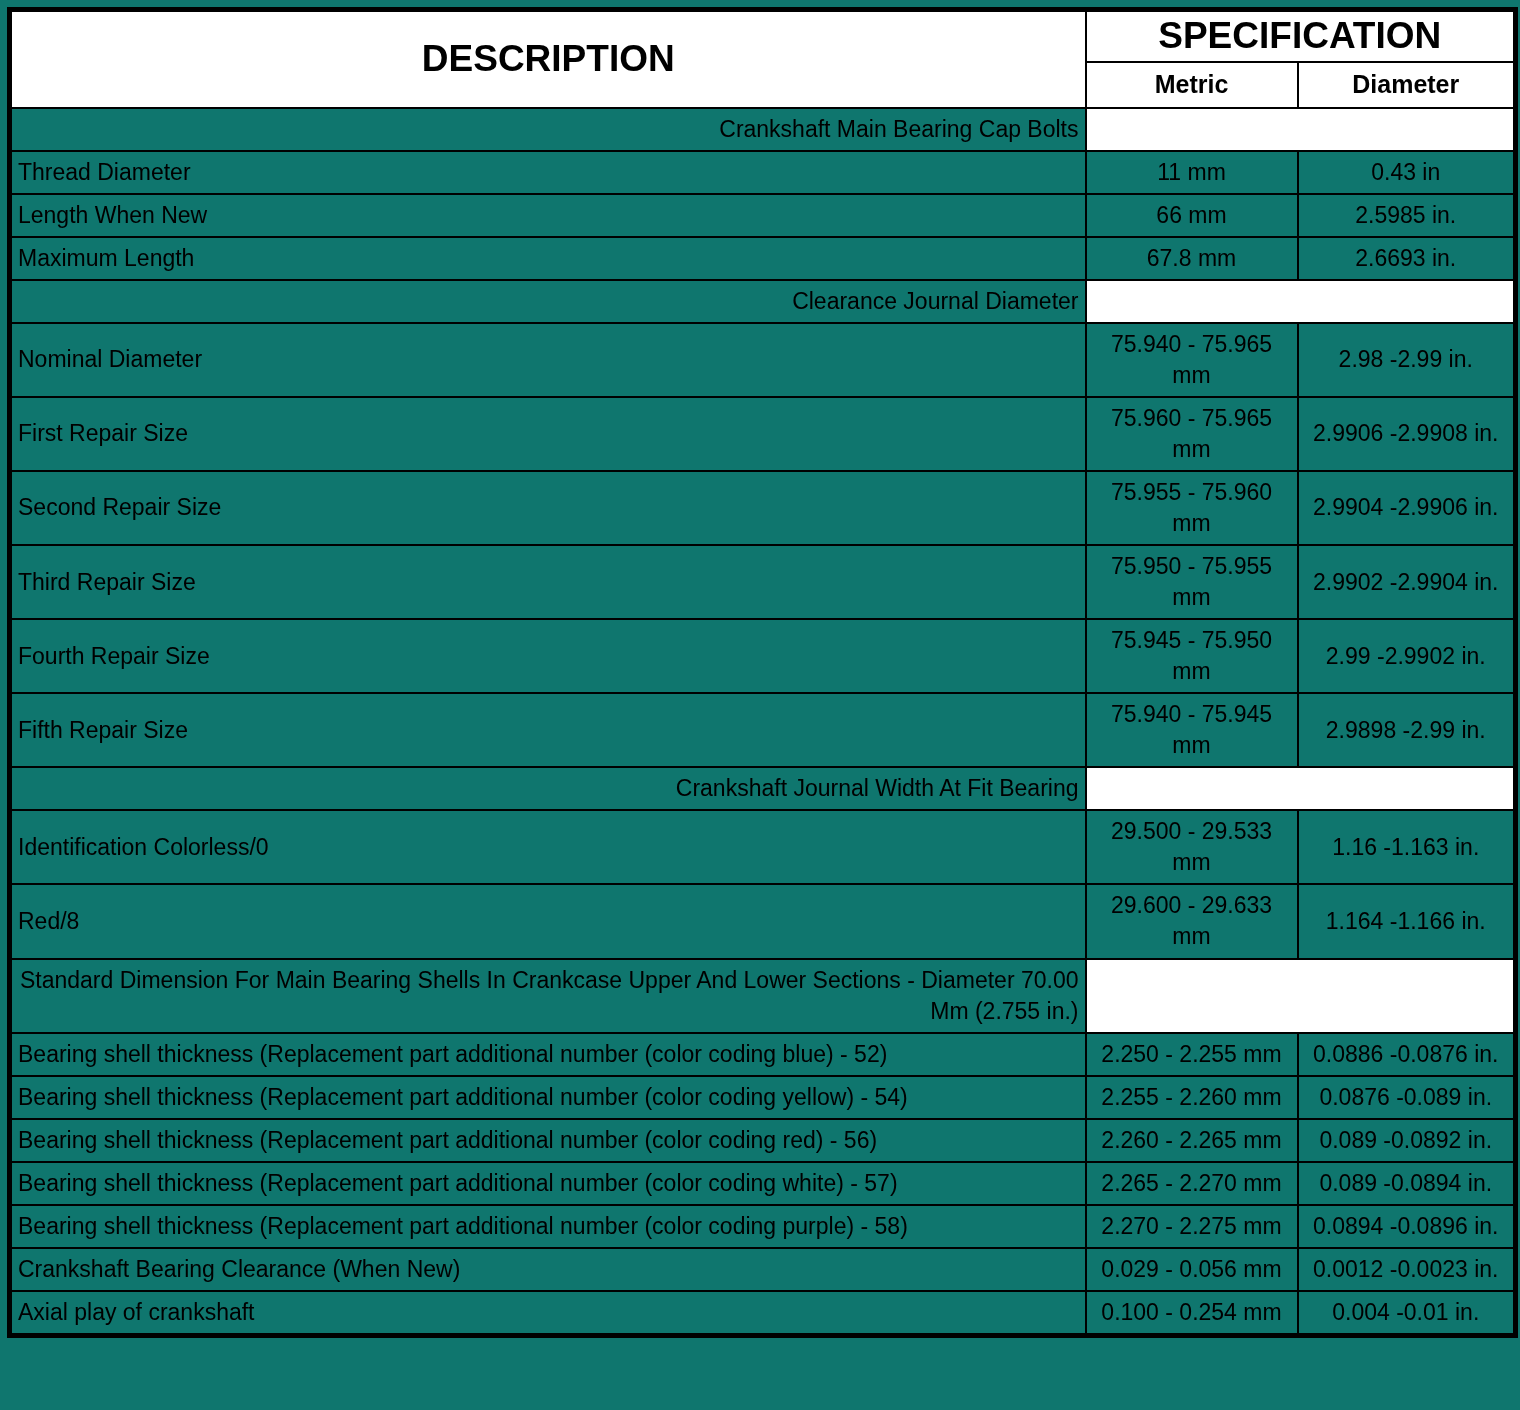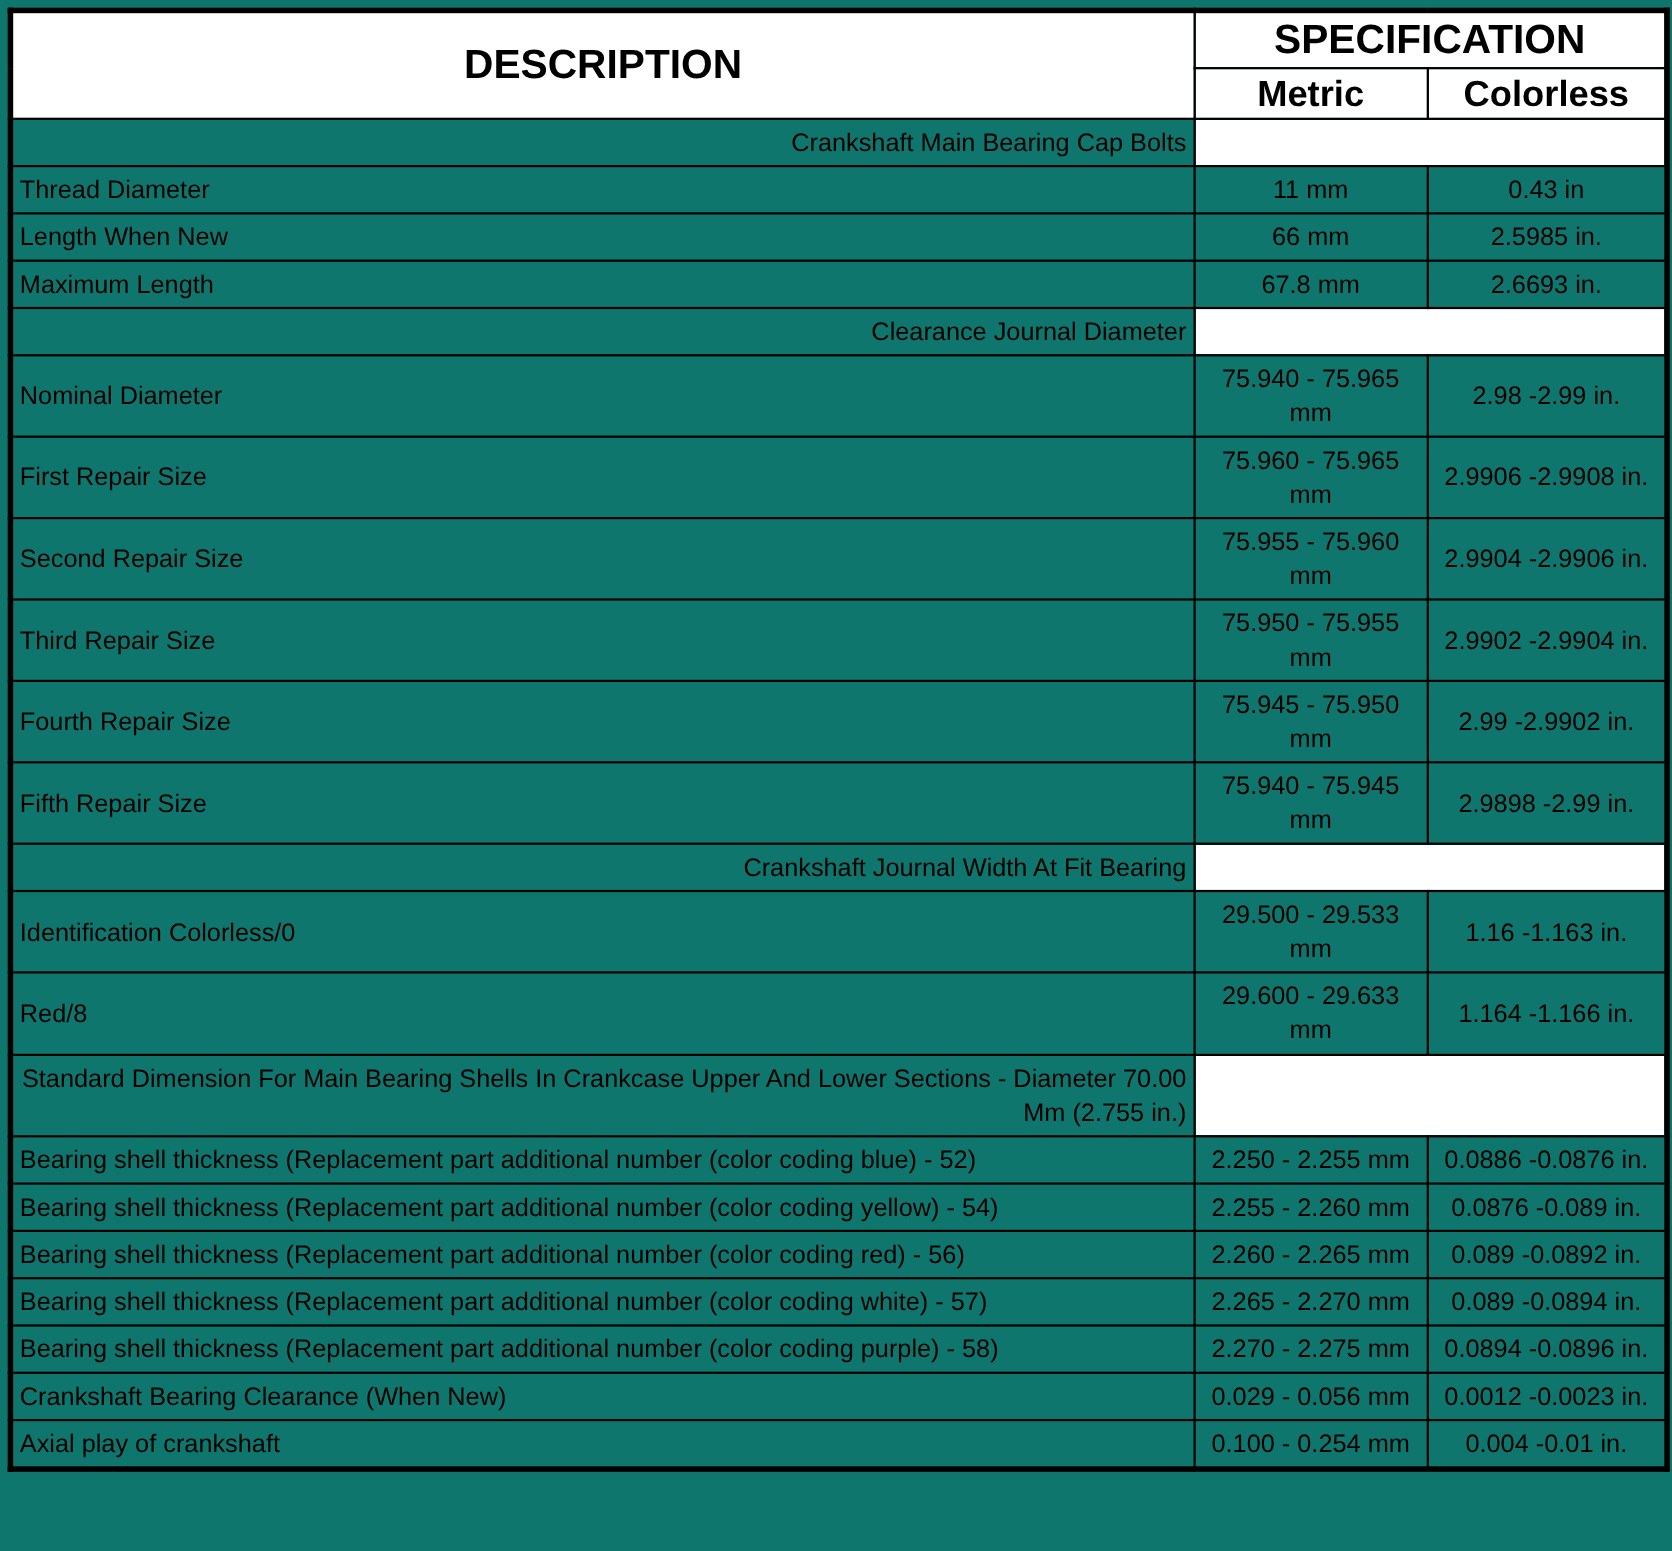--- a/index.html
+++ b/index.html
@@ -35,21 +35,21 @@
     background: #ffffff;
   }
   th.desc-h {
     font-size: 37px;
   }
   th.spec-h {
     font-size: 37px;
     height: 52px;
   }
   th.sub-h {
-    font-size: 33px;
+    font-size: 25px;
     height: 46px;
   }
   .spec-table td {
     font-size: 23px;
     line-height: 1.35;
     padding: 5px 6px;
   }
   td.desc.section {
     text-align: right;
     padding-left: 6px;
@@ -80,21 +80,21 @@
       <col style="width: 212px;">
       <col style="width: 218px;">
     </colgroup>
     <thead>
       <tr>
         <th rowspan="2" class="desc-h">DESCRIPTION</th>
         <th colspan="2" class="spec-h">SPECIFICATION</th>
       </tr>
       <tr>
         <th class="sub-h">Metric</th>
-        <th class="sub-h">Colorless</th>
+        <th class="sub-h">Diameter</th>
       </tr>
     </thead>
     <tbody>
         <tr>
           <td class="desc section">Crankshaft Main Bearing Cap Bolts</td>
           <td class="spec-empty" colspan="2"></td>
         </tr>
         <tr>
           <td class="desc right">Thread Diameter</td>
           <td class="val">11 mm</td>

